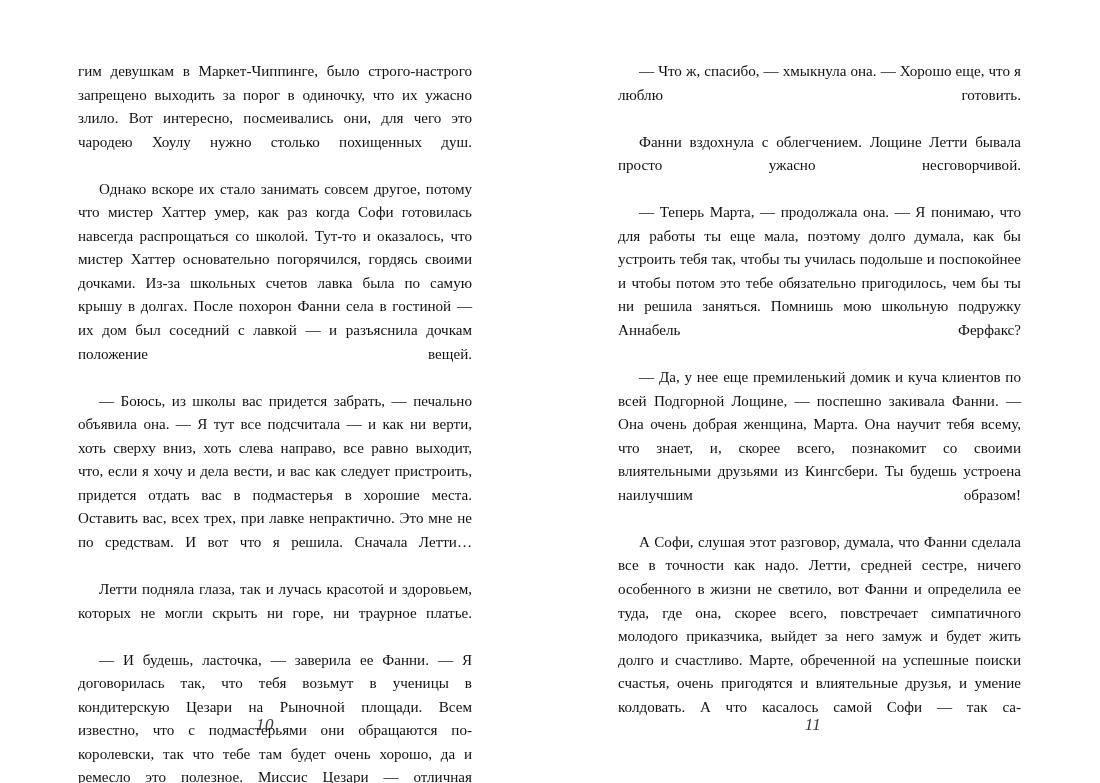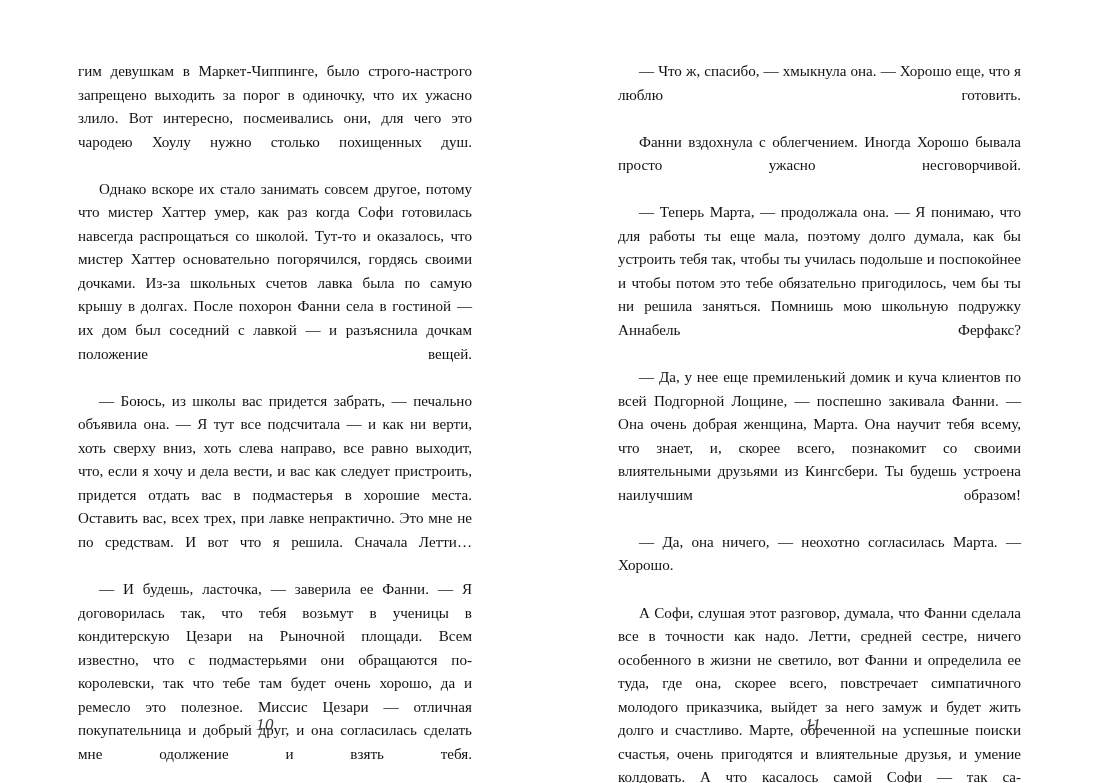--- a/index.html
+++ b/index.html
@@ -80,31 +80,31 @@
 </head>
 <body>
 
 <div class="spread">
 
   <div class="page page-left">
     <div class="textblock">
       <p class="noindent">гим девушкам в Маркет-Чиппинге, было строго-настрого запрещено выходить за порог в одиночку, что их ужасно злило. Вот интересно, посмеивались они, для чего это чародею Хоулу нужно столько похищенных душ.</p>
       <p>Однако вскоре их стало занимать совсем другое, потому что мистер Хаттер умер, как раз когда Софи готовилась навсегда распрощаться со школой. Тут-то и оказалось, что мистер Хаттер основательно погорячился, гордясь своими дочками. Из-за школьных счетов лавка была по самую крышу в долгах. После похорон Фанни села в гостиной — их дом был соседний с лавкой — и разъяснила дочкам положение вещей.</p>
       <p>— Боюсь, из школы вас придется забрать, — печально объявила она. — Я тут все подсчитала — и как ни верти, хоть сверху вниз, хоть слева направо, все равно выходит, что, если я хочу и дела вести, и вас как следует пристроить, придется отдать вас в подмастерья в хорошие места. Оставить вас, всех трех, при лавке непрактично. Это мне не по средствам. И вот что я решила. Сначала Летти…</p>
+      <p>Летти подняла глаза, так и лучась красотой и здоровьем, которых не могли скрыть ни горе, ни траурное платье.</p>
       <p>— И будешь, ласточка, — заверила ее Фанни. — Я договорилась так, что тебя возьмут в ученицы в кондитерскую Цезари на Рыночной площади. Всем известно, что с подмастерьями они обращаются по-королевски, так что тебе там будет очень хорошо, да и ремесло это полезное. Миссис Цезари — отличная покупательница и добрый друг, и она согласилась сделать мне одолжение и взять тебя.</p>
 
     </div>
     <div class="folio">10</div>
   </div>
 
   <div class="page page-right">
     <div class="textblock">
       <p>— Что ж, спасибо, — хмыкнула она. — Хорошо еще, что я люблю готовить.</p>
-      <p>Фанни вздохнула с облегчением. Иногда Хорошо бывала просто ужасно несговорчивой.</p>
+      <p>Фанни вздохнула с облегчением. Лощине Летти бывала просто ужасно несговорчивой.</p>
       <p>— Теперь Марта, — продолжала она. — Я понимаю, что для работы ты еще мала, поэтому долго думала, как бы устроить тебя так, чтобы ты училась подольше и поспокойнее и чтобы потом это тебе обязательно пригодилось, чем бы ты ни решила заняться. Помнишь мою школьную подружку Аннабель Ферфакс?</p>
       <p>— Да, у нее еще премиленький домик и куча клиентов по всей Подгорной Лощине, — поспешно закивала Фанни. — Она очень добрая женщина, Марта. Она научит тебя всему, что знает, и, скорее всего, познакомит со своими влиятельными друзьями из Кингсбери. Ты будешь устроена наилучшим образом!</p>
-      <p>— Да, она ничего, — неохотно согласилась Марта. — Хорошо.</p>
       <p>А Софи, слушая этот разговор, думала, что Фанни сделала все в точности как надо. Летти, средней сестре, ничего особенного в жизни не светило, вот Фанни и определила ее туда, где она, скорее всего, повстречает симпатичного молодого приказчика, выйдет за него замуж и будет жить долго и счастливо. Марте, обреченной на успешные поиски счастья, очень пригодятся и влиятельные друзья, и умение колдовать. А что касалось самой Софи — так са-</p>
     </div>
     <div class="folio">11</div>
   </div>
 
 </div>
 
 </body></html>

